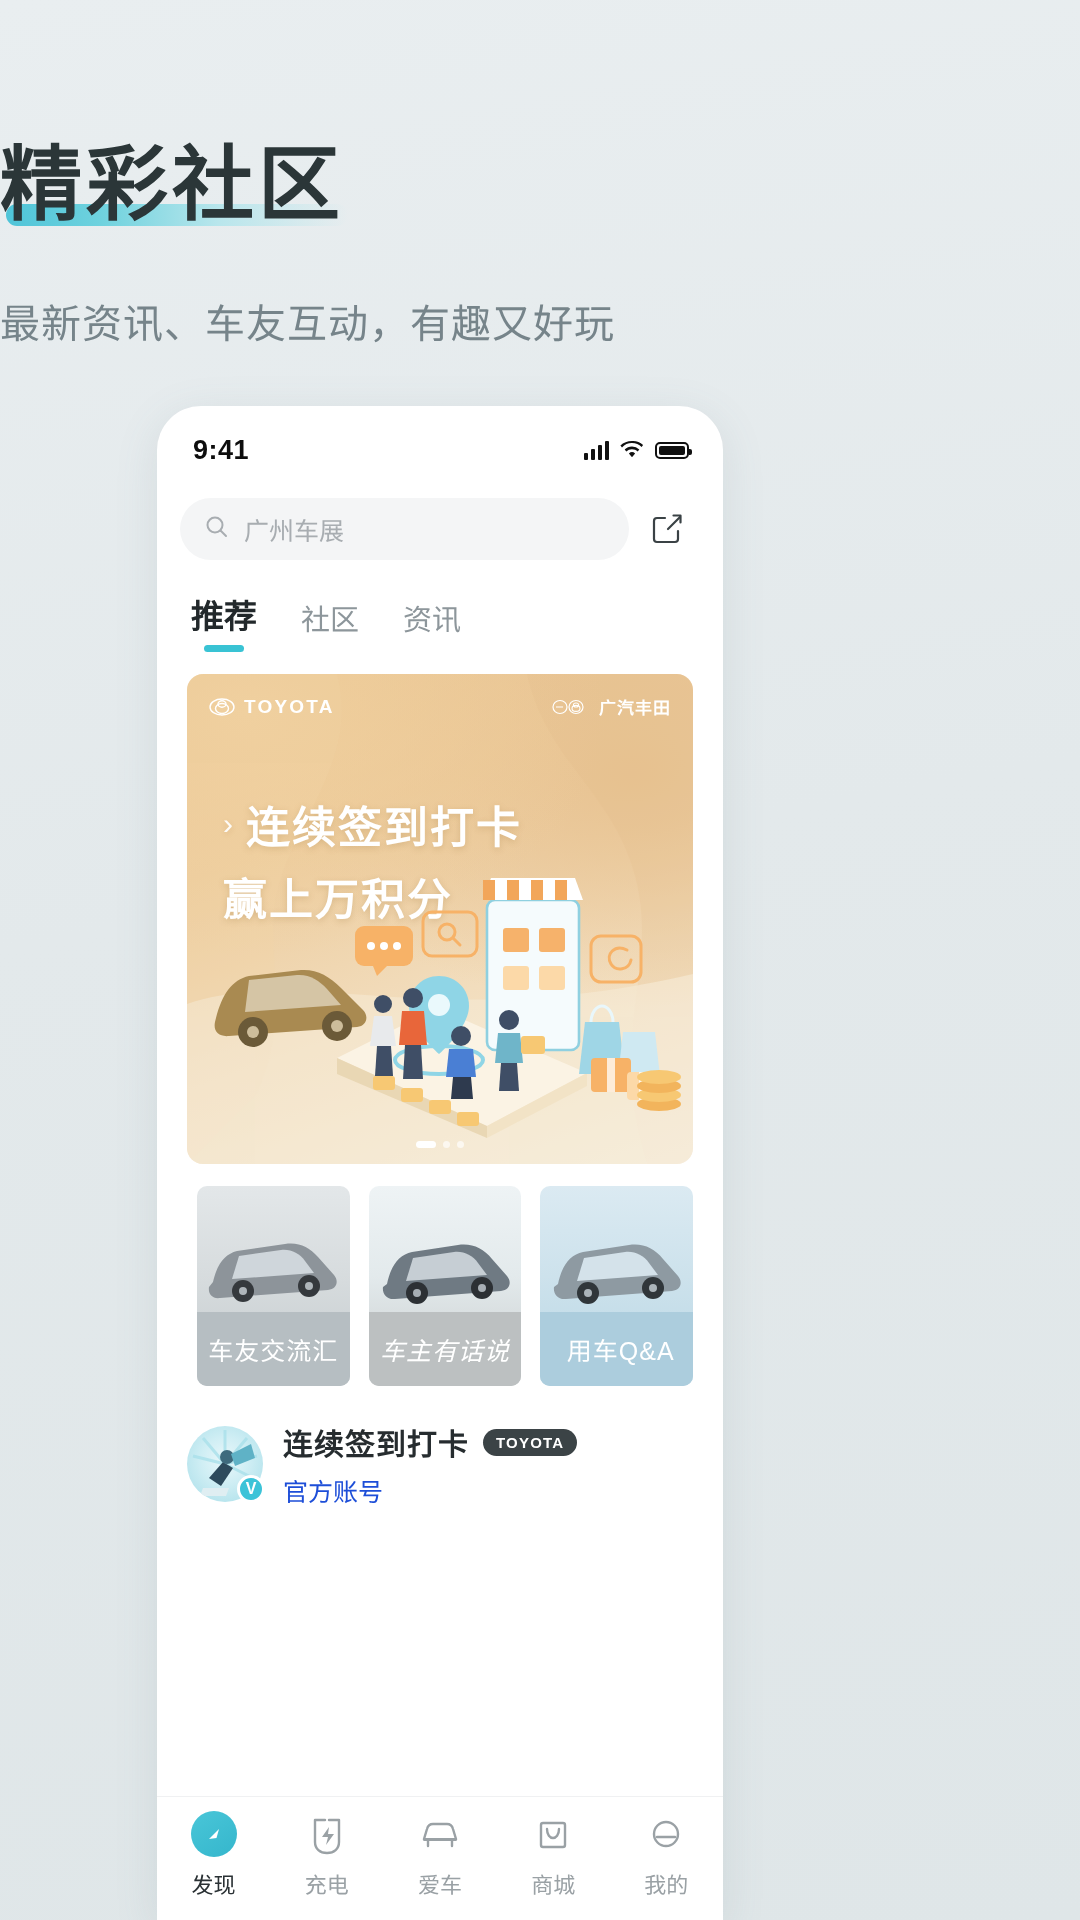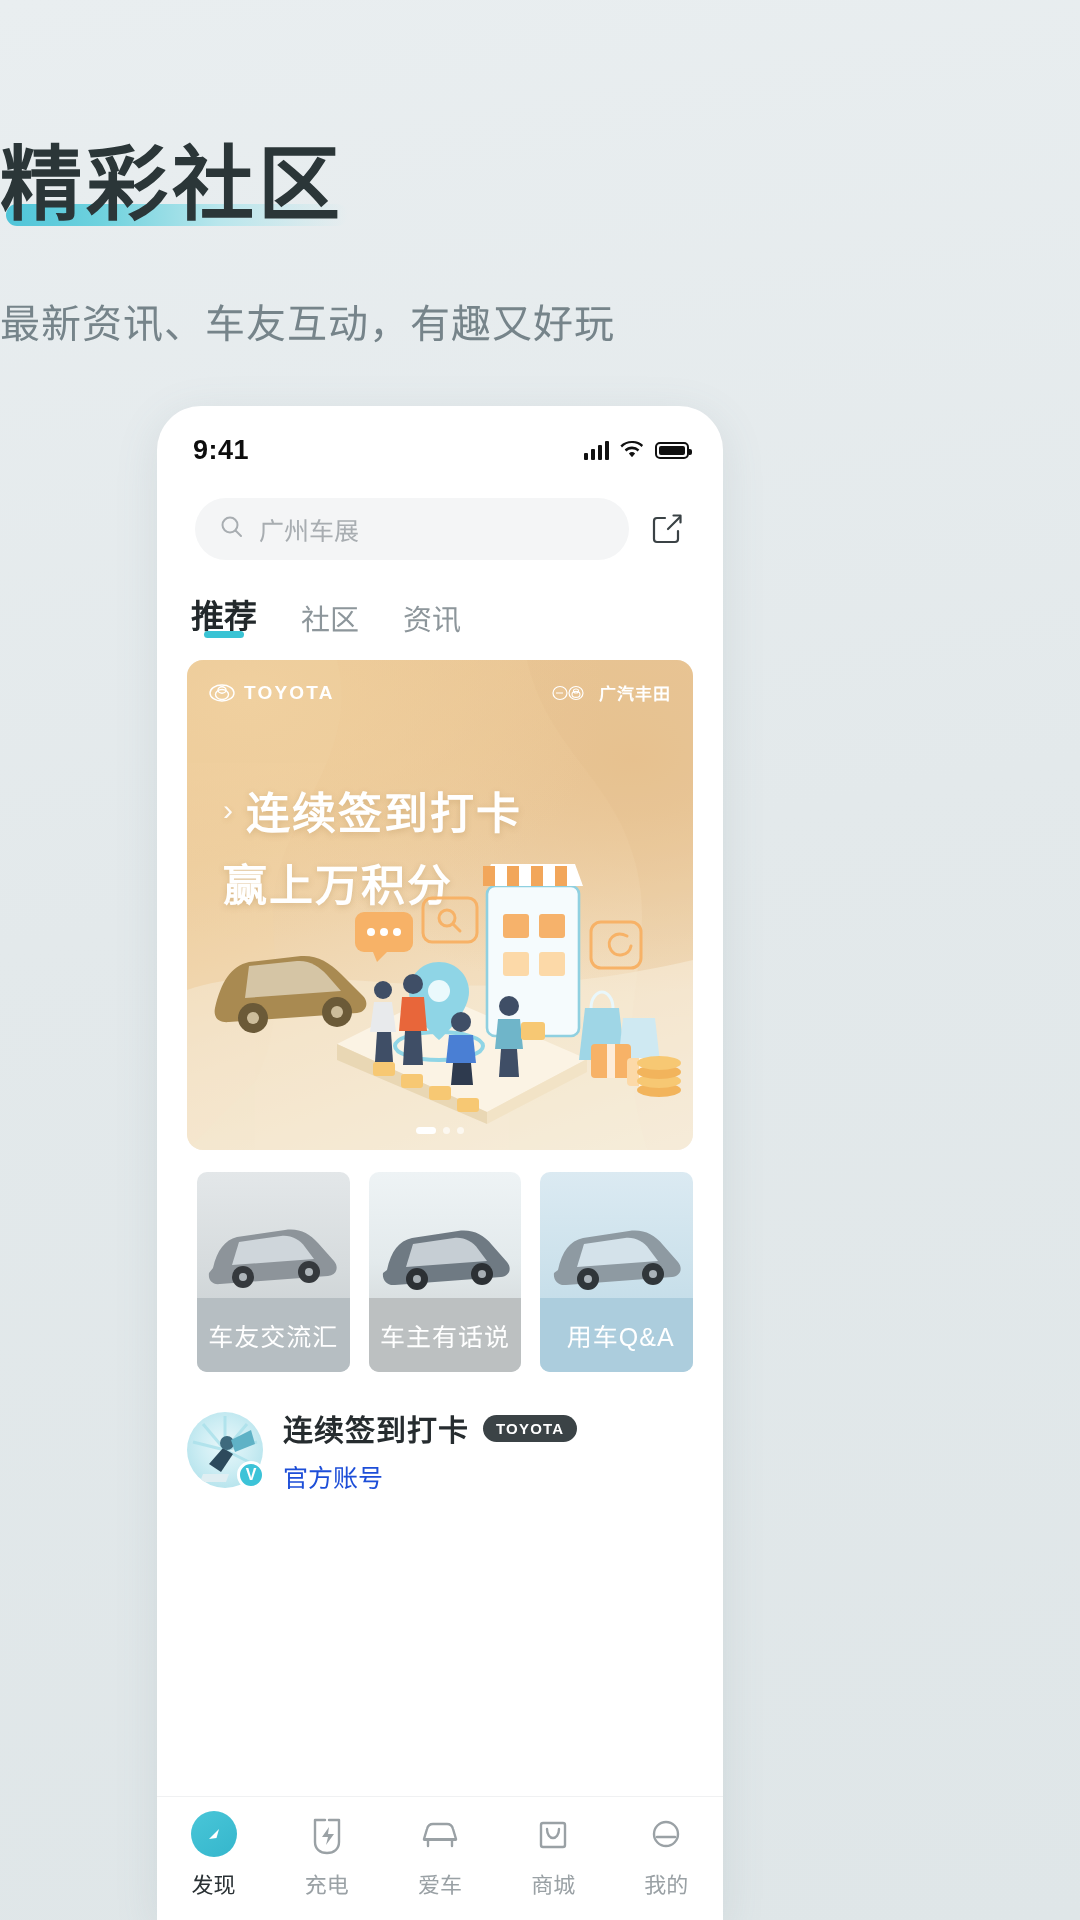--- a/index.html
+++ b/index.html
@@ -82,41 +82,41 @@
   }
   .ico-batt::after {
     content: ""; position: absolute; right: -5px; top: 5px;
     width: 3px; height: 6px; background: #111; border-radius: 0 2px 2px 0;
   }
   .ico-batt i { display: block; height: 100%; width: 100%; background: #111; border-radius: 2px; }
 
   
   .search-row {
     display: flex; align-items: center; gap: 12px;
-    padding: 14px 30px 0 38px;
+    padding: 14px 30px 0 23px;
   }
   .search-box {
     flex: 1; height: 62px;
     background: #f4f5f6; border-radius: 31px;
     display: flex; align-items: center; gap: 14px;
     padding: 0 24px;
   }
   .search-ph { font-size: 25px; color: #a8adb1; }
   .compose-btn {
     width: 52px; height: 52px;
     display: flex; align-items: center; justify-content: center;
     cursor: pointer;
   }
 
   
   .tabs {
     display: flex; align-items: flex-end; gap: 44px;
     padding: 30px 34px 0 34px;
   }
-  .tab { position: relative; padding-bottom: 0; cursor: pointer; }
+  .tab { position: relative; padding-bottom: 14px; cursor: pointer; }
   .tab-label { font-size: 29px; color: #8d969b; }
   .tab.active .tab-label { font-size: 33px; font-weight: 700; color: #22282b; }
   .tab.active::after {
     content: ""; position: absolute; left: 50%; transform: translateX(-50%);
     bottom: 0; width: 40px; height: 7px; border-radius: 4px; background: #39c3d4;
   }
 
   
   .banner {
     position: relative;
@@ -167,21 +167,21 @@
     display: flex; gap: 19px;
     margin: 22px 30px 0 40px;
     justify-content: center;
   }
   .card {
     flex: 1; height: 200px; border-radius: 10px;
     position: relative; overflow: hidden;
     cursor: pointer;
   }
   .card.c1 { background: linear-gradient(180deg, #e3e7e9 0%, #d6dbdd 48%, #c3cacd 100%); }
-  .card.c2 { background: linear-gradient(180deg, #eef3f5 0%, #e3eaec 45%, #c7cbcc 100%); }
+  .card.c2 { background: linear-gradient(180deg, #eef3f5 0%, #e3eaec 45%, #c7cbcc 100%); font-style: italic; }
   .card.c3 { background: linear-gradient(180deg, #dbeaf2 0%, #cde2ec 45%, #b9d7e5 100%); }
   .card-car { position: absolute; left: 0; right: 0; top: 26px; height: 110px; }
   .card-strip {
     position: absolute; left: 0; right: 0; bottom: 0; height: 74px;
     display: flex; align-items: center; justify-content: center;
   }
   .card.c1 .card-strip { background: #b6bec2; }
   .card.c2 .card-strip { background: #bcc0c1; }
   .card.c3 .card-strip { background: #accddd; padding-left: 8px; }
   .card-label { font-size: 25px; color: #ffffff; letter-spacing: 1px; }

